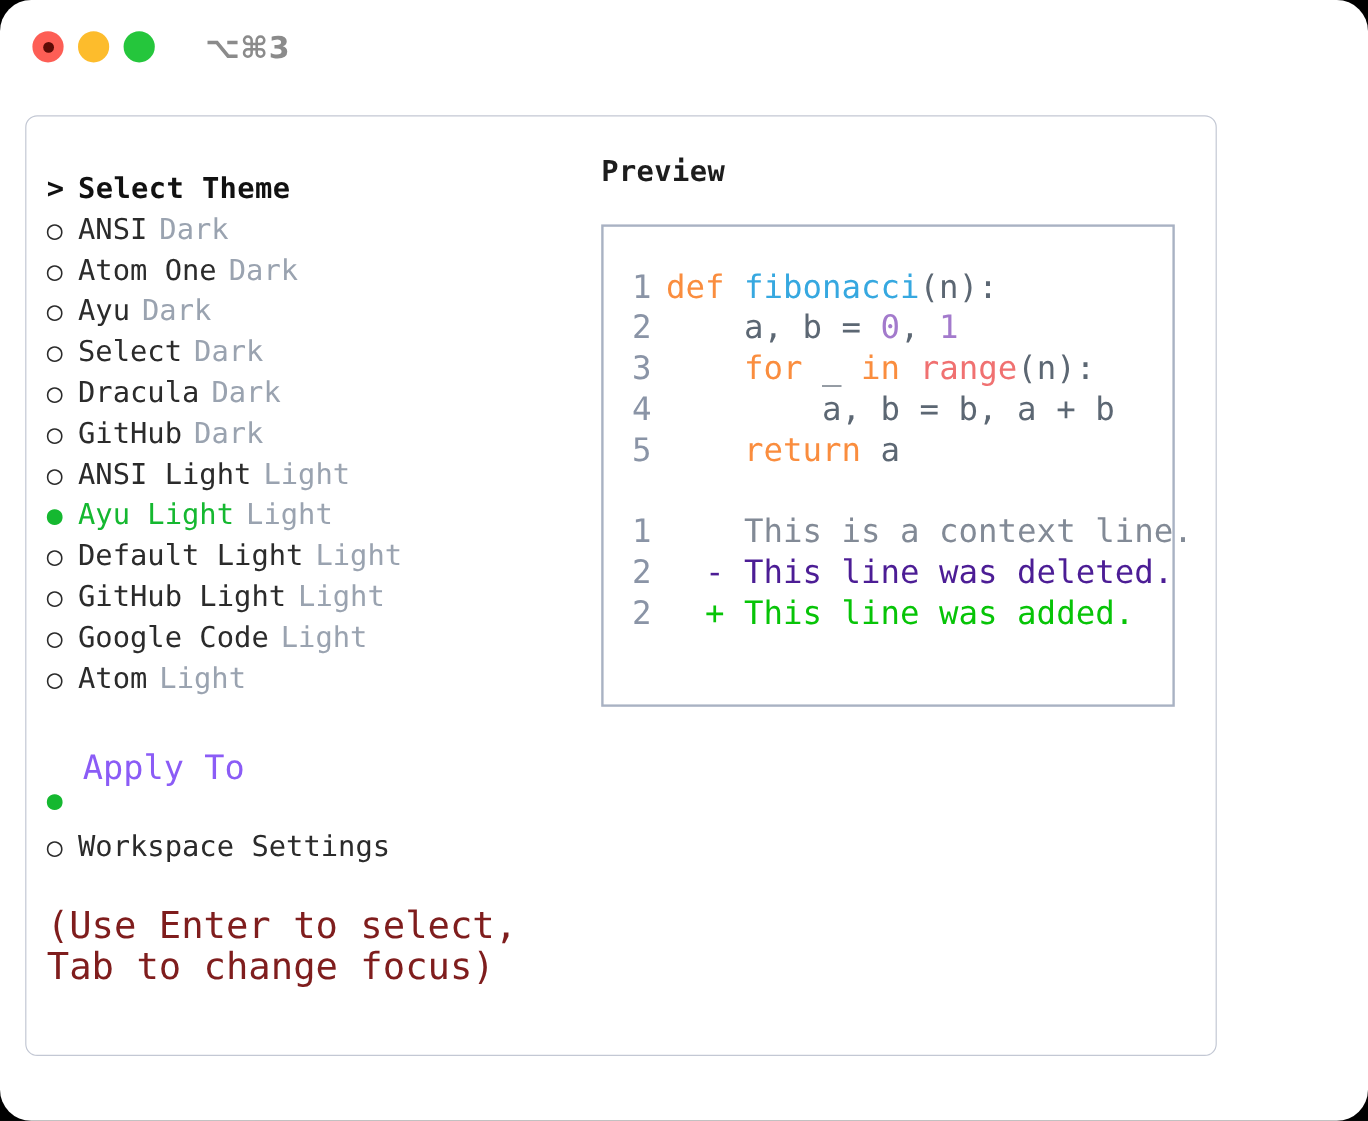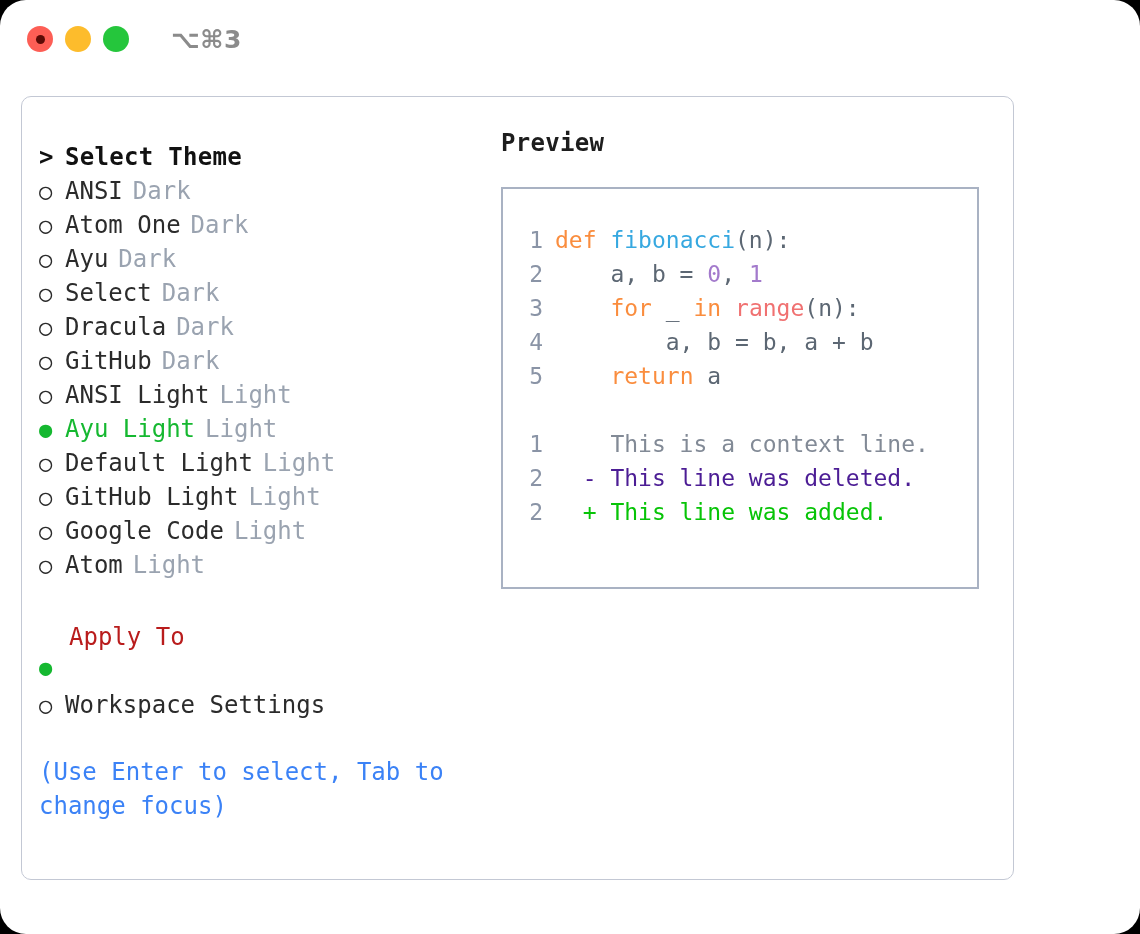--- a/index.html
+++ b/index.html
@@ -125,30 +125,30 @@
   .row .variant {
     color: #9aa3b0;
     margin-left: 10px;
   }
   .row.selected .variant { color: #9aa3b0; }
 
   .section-gap { height: 38px; }
 
   .apply-title {
     height: 34px;
-    font-size: 24px;
-    color: #b91c1c;
+    font-size: 28px;
+    color: #8b5cf6;
     padding-left: 30px;
     white-space: pre;
   }
 
   .hint {
     margin-top: 30px;
-    font-size: 24px;
-    color: #3b82f6;
+    font-size: 31px;
+    color: #7f1d1d;
     line-height: 34px;
     width: 410px;
     white-space: pre-wrap;
   }
 
   
   .right-col {
     position: absolute;
     left: 479px;
     top: 32px;
@@ -164,21 +164,21 @@
   .preview-box {
     margin-top: 24px;
     width: 478px;
     height: 402px;
     box-sizing: border-box;
     border: 2px solid #a9b2c3;
     background: #ffffff;
   }
   .code {
     padding: 34px 0 0 18px;
-    font-size: 23px;
+    font-size: 27px;
     line-height: 34px;
     white-space: pre;
   }
   .code-line { display: block; height: 34px; }
   .ln {
     display: inline-block;
     width: 22px;
     color: #8a94a6;
     text-align: right;
     margin-right: 12px;

